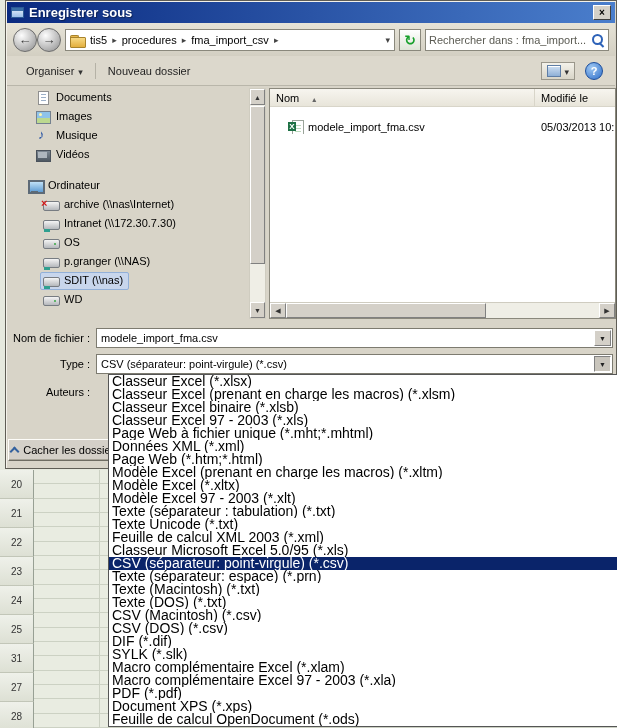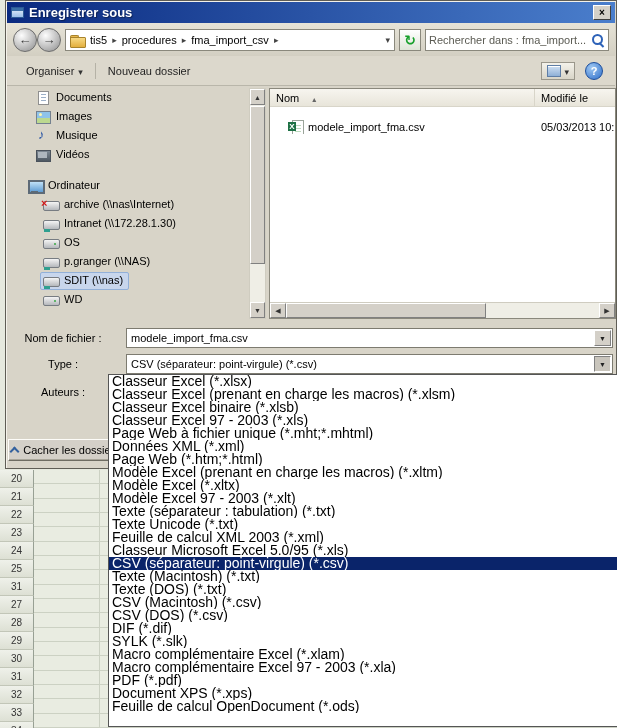--- a/index.html
+++ b/index.html
@@ -7,21 +7,21 @@
   body{position:relative;overflow:hidden;font-family:"Liberation Sans","DejaVu Sans",sans-serif;font-size:11px;color:#000;background:#e7eadf}
 
   
   #excel{position:absolute;inset:0;background:#e6e9de}
   .xl-grid{position:absolute;left:34px;top:470px;right:0;bottom:0;
     background:
       repeating-linear-gradient(to bottom,transparent 0 13.33px,#ccd1c3 13.33px 14.33px),
       linear-gradient(90deg,transparent 0 65px,#ccd1c3 65px 66px,transparent 66px);
     background-color:#e9ece1}
   .xl-rows{position:absolute;left:0;top:470px;width:34px}
-  .xl-row{height:18px;background:linear-gradient(#eff1ea,#dde0d4);border-right:1px solid #98a094;border-bottom:1px solid #c2c6b8;color:#333;font-size:10px;display:flex;align-items:center;justify-content:center}
+  .xl-row{height:29px;background:linear-gradient(#eff1ea,#dde0d4);border-right:1px solid #98a094;border-bottom:1px solid #c2c6b8;color:#333;font-size:10px;display:flex;align-items:center;justify-content:center}
 
   
   #dialog{position:absolute;left:5px;top:0;width:612px;height:469px;background:#d8d4c8;border:1px solid #5f5d55;box-shadow:inset 1px 1px 0 #f4f2ea}
   .titlebar{position:absolute;left:1px;top:1px;right:1px;height:21px;background:linear-gradient(to right,#0a2a80,#4a7ecc);display:flex;align-items:center;gap:5px;padding:0 4px}
   .dialog-icon{width:13px;height:11px;background:linear-gradient(#e8f1fb,#9dc0ea);border:1px solid #2c5a96;box-shadow:inset 0 3px 0 #3a6ea5}
   .title{color:#fff;font-weight:bold;font-size:13px;text-shadow:1px 1px 1px rgba(0,0,0,.4)}
   .close-btn{margin-left:auto;width:18px;height:15px;background:#d4d0c8;border:1px solid;border-color:#fff #404040 #404040 #fff;display:flex;align-items:center;justify-content:center;font-weight:bold;font-size:10px;color:#000}
   .close-btn::before{content:"\00D7"}
 
   
@@ -109,21 +109,21 @@
   .file-cell-date{padding-left:6px;white-space:nowrap}
   .hscroll{position:absolute;left:0;right:0;bottom:0;height:16px;background:#efeee6;border-top:1px solid #cfccc0;display:flex}
   .hscroll .sb-btn{width:16px;height:15px}
   .hthumb{width:200px;height:15px;background:#d4d0c8;border:1px solid;border-color:#fff #808080 #808080 #fff}
 
   
   .field-row{position:absolute;left:0;right:3px;height:20px;display:flex;align-items:center}
   #row-filename{top:327px}
   #row-type{top:353px}
   #row-authors{top:381px}
-  .f-label{width:120px;text-align:center;padding-right:6px;white-space:nowrap}
+  .f-label{width:90px;text-align:right;padding-right:6px;white-space:nowrap}
   .combo{position:relative;flex:1;height:20px;background:#fff;border:1px solid #7d7b70;display:flex;align-items:center;padding:0 20px 0 4px;white-space:nowrap;overflow:hidden}
   .combo-btn{position:absolute;right:1px;top:1px;bottom:1px;width:17px;background:#d4d0c8;border:1px solid;border-color:#fff #808080 #808080 #fff;display:flex;align-items:center;justify-content:center}
   .combo-btn::before{content:"\25BC";font-size:7px;color:#222}
   .combo-btn.pressed{border-color:#808080 #fff #fff #808080;background:#c9c5bc}
 
   
   #hide-btn{position:absolute;left:2px;top:438px;width:114px;height:22px;background:#d4d0c8;border:1px solid;border-color:#fdfcf8 #6e6c62 #6e6c62 #fdfcf8;box-shadow:inset -1px -1px 0 #a9a69a;display:flex;align-items:center;justify-content:center;gap:5px}
   .chev-up{width:8px;height:6px;position:relative}
   .chev-up::before{content:"";position:absolute;left:1px;top:1px;width:5px;height:5px;border-top:2px solid #33619e;border-left:2px solid #33619e;transform:rotate(45deg)}
 
@@ -238,21 +238,21 @@
       </div>
       <div class="tree-item lvl2">
         <span class="trow">
           <span class="ic ic-drive-err"></span>
           <span class="tlabel">archive (\\nas\Internet)</span>
         </span>
       </div>
       <div class="tree-item lvl2">
         <span class="trow">
           <span class="ic ic-drive-net"></span>
-          <span class="tlabel">Intranet (\\172.28.1.30)</span>
+          <span class="tlabel">Intranet (\\172.30.7.30)</span>
         </span>
       </div>
       <div class="tree-item lvl2">
         <span class="trow">
           <span class="ic ic-drive"></span>
           <span class="tlabel">OS</span>
         </span>
       </div>
       <div class="tree-item lvl2">
         <span class="trow">
@@ -340,20 +340,21 @@
     <div class="dd-item">Données XML (*.xml)</div>
     <div class="dd-item">Page Web (*.htm;*.html)</div>
     <div class="dd-item">Modèle Excel (prenant en charge les macros) (*.xltm)</div>
     <div class="dd-item">Modèle Excel (*.xltx)</div>
     <div class="dd-item">Modèle Excel 97 - 2003 (*.xlt)</div>
     <div class="dd-item">Texte (séparateur : tabulation) (*.txt)</div>
     <div class="dd-item">Texte Unicode (*.txt)</div>
     <div class="dd-item">Feuille de calcul XML 2003 (*.xml)</div>
     <div class="dd-item">Classeur Microsoft Excel 5.0/95 (*.xls)</div>
     <div class="dd-item selected">CSV (séparateur: point-virgule) (*.csv)</div>
+    <div class="dd-item">Texte (séparateur: espace) (*.prn)</div>
     <div class="dd-item">Texte (Macintosh) (*.txt)</div>
     <div class="dd-item">Texte (DOS) (*.txt)</div>
     <div class="dd-item">CSV (Macintosh) (*.csv)</div>
     <div class="dd-item">CSV (DOS) (*.csv)</div>
     <div class="dd-item">DIF (*.dif)</div>
     <div class="dd-item">SYLK (*.slk)</div>
     <div class="dd-item">Macro complémentaire Excel (*.xlam)</div>
     <div class="dd-item">Macro complémentaire Excel 97 - 2003 (*.xla)</div>
     <div class="dd-item">PDF (*.pdf)</div>
     <div class="dd-item">Document XPS (*.xps)</div>

